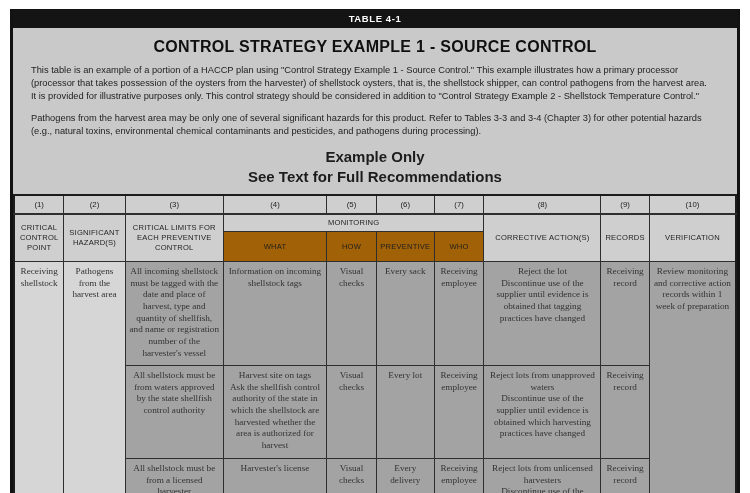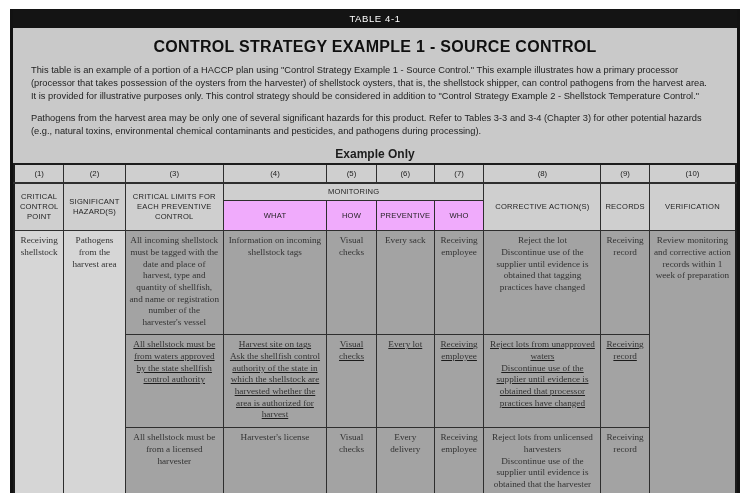--- a/index.html
+++ b/index.html
@@ -8,62 +8,62 @@
     padding:9px 10px 10px 10px; background:#ffffff;
     font-family:"Liberation Sans", sans-serif;
     color:#1c1c1c;
   }
   .panel {
     border-left:3px solid #121212;
     border-right:3px solid #121212;
   }
   .titlebar {
     background:#141414; color:#ffffff; text-align:center;
-    font-weight:normal; font-size:9.5px; letter-spacing:.6px;
+    font-weight:bold; font-size:9.5px; letter-spacing:.6px;
     padding:4px 0 4px 0;
   }
   .graysec { background:#c9c9c9; padding:5px 18px 0 18px; }
   .subtitle {
     text-align:center; font-weight:bold; font-size:16px;
     letter-spacing:.3px; padding:5px 0 8px 0; color:#101010;
   }
   .intro p {
     margin:0 12px 8px 0; font-size:9.3px; line-height:1.42;
     color:#222222; text-align:left;
   }
-  .note { text-align:center; font-weight:bold; font-size:12px; line-height:1.32; padding:1px 0 0 0; }
+  .note { text-align:center; font-weight:bold; font-size:15px; line-height:1.32; padding:1px 0 7px 0; }
 
   table.haccp {
     width:100%; border-collapse:collapse; table-layout:fixed;
     border:2px solid #1c1c1c; background:#c9c9c9;
   }
   table.haccp td { border:1px solid #2e2e2e; overflow:hidden; }
 
   tr.hnum td {
     height:15px; background:#cfcfcf; text-align:center;
     font-size:7.8px; color:#222; border-bottom-width:2px;
   }
   td.hcell {
     background:#cfcfcf; text-align:center; vertical-align:middle;
     font-size:7.6px; letter-spacing:.2px; color:#1e1e1e; line-height:1.3;
     padding:2px 1px;
   }
   tr.hmon { height:18px; }
   tr.hsub { height:30px; }
-  tr.hsub td.subcell { background:#f0abfc; }
+  tr.hsub td.subcell { background:#a16207; }
 
   td.body {
     font-family:"Liberation Serif", serif; font-size:9.2px; line-height:1.27;
     color:#333333; text-align:center; vertical-align:top;
     padding:4px 3px 2px 3px; background:#a3a3a3;
   }
   td.graycell { background:#d6d6d6; }
   td.pre { white-space:pre-line;margin-top:30px; }
   tr.r1 { height:104px; }
-  tr.r2 { height:93px;text-decoration:underline; }
+  tr.r2 { height:93px; }
   tr.r3 { height:55px; }
 </style>
 </head>
 <body>
 
 <div class="page">
   <div class="panel">
 
     <div class="titlebar">
       <span>TABLE 4-1</span>
@@ -72,20 +72,21 @@
     <div class="graysec">
       <div class="subtitle">CONTROL STRATEGY EXAMPLE 1 - SOURCE CONTROL</div>
 
       <div class="intro">
         <p>This table is an example of a portion of a HACCP plan using "Control Strategy Example 1 - Source Control."  This example illustrates how a primary processor (processor that takes possession of the oysters from the harvester) of shellstock oysters, that is, the shellstock shipper, can control pathogens from the harvest area.  It is provided for illustrative purposes only.  This control strategy should be considered in addition to "Control Strategy Example 2 - Shellstock Temperature Control."</p>
         <p>Pathogens from the harvest area may be only one of several significant hazards for this product.  Refer to Tables 3-3 and 3-4 (Chapter 3) for other potential hazards (e.g., natural toxins, environmental chemical contaminants and pesticides, and pathogens during processing).</p>
       </div>
 
       <div class="note">
         <div>Example Only</div>
+        <div>See Text for Full Recommendations</div>
       </div>
     </div>
 
     <table class="haccp">
       <colgroup>
         <col style="width:6.9%">
           <col style="width:8.5%">
           <col style="width:13.6%">
         <col style="width:14.3%">
           <col style="width:6.9%">
@@ -142,21 +143,21 @@
       </tr>
 
       <tr class="r2">
         <td class="body">All shellstock must be from waters approved by the state shellfish control authority</td>
         <td class="body pre">Harvest site on tags
 Ask the shellfish control authority of the state in which the shellstock are harvested whether the area is authorized for harvest</td>
         <td class="body">Visual checks</td>
         <td class="body">Every lot</td>
         <td class="body">Receiving employee</td>
         <td class="body pre">Reject lots from unapproved waters
-Discontinue use of the supplier until evidence is obtained that processor practices have changed</td>
+Discontinue use of the supplier until evidence is obtained which harvesting practices have changed</td>
         <td class="body">Receiving record</td>
       </tr>
 
       <tr class="r3">
         <td class="body">All shellstock must be from a licensed harvester</td>
         <td class="body">Harvester's license</td>
         <td class="body">Visual checks</td>
         <td class="body">Every delivery</td>
         <td class="body">Receiving employee</td>
         <td class="body pre">Reject lots from unlicensed harvesters

